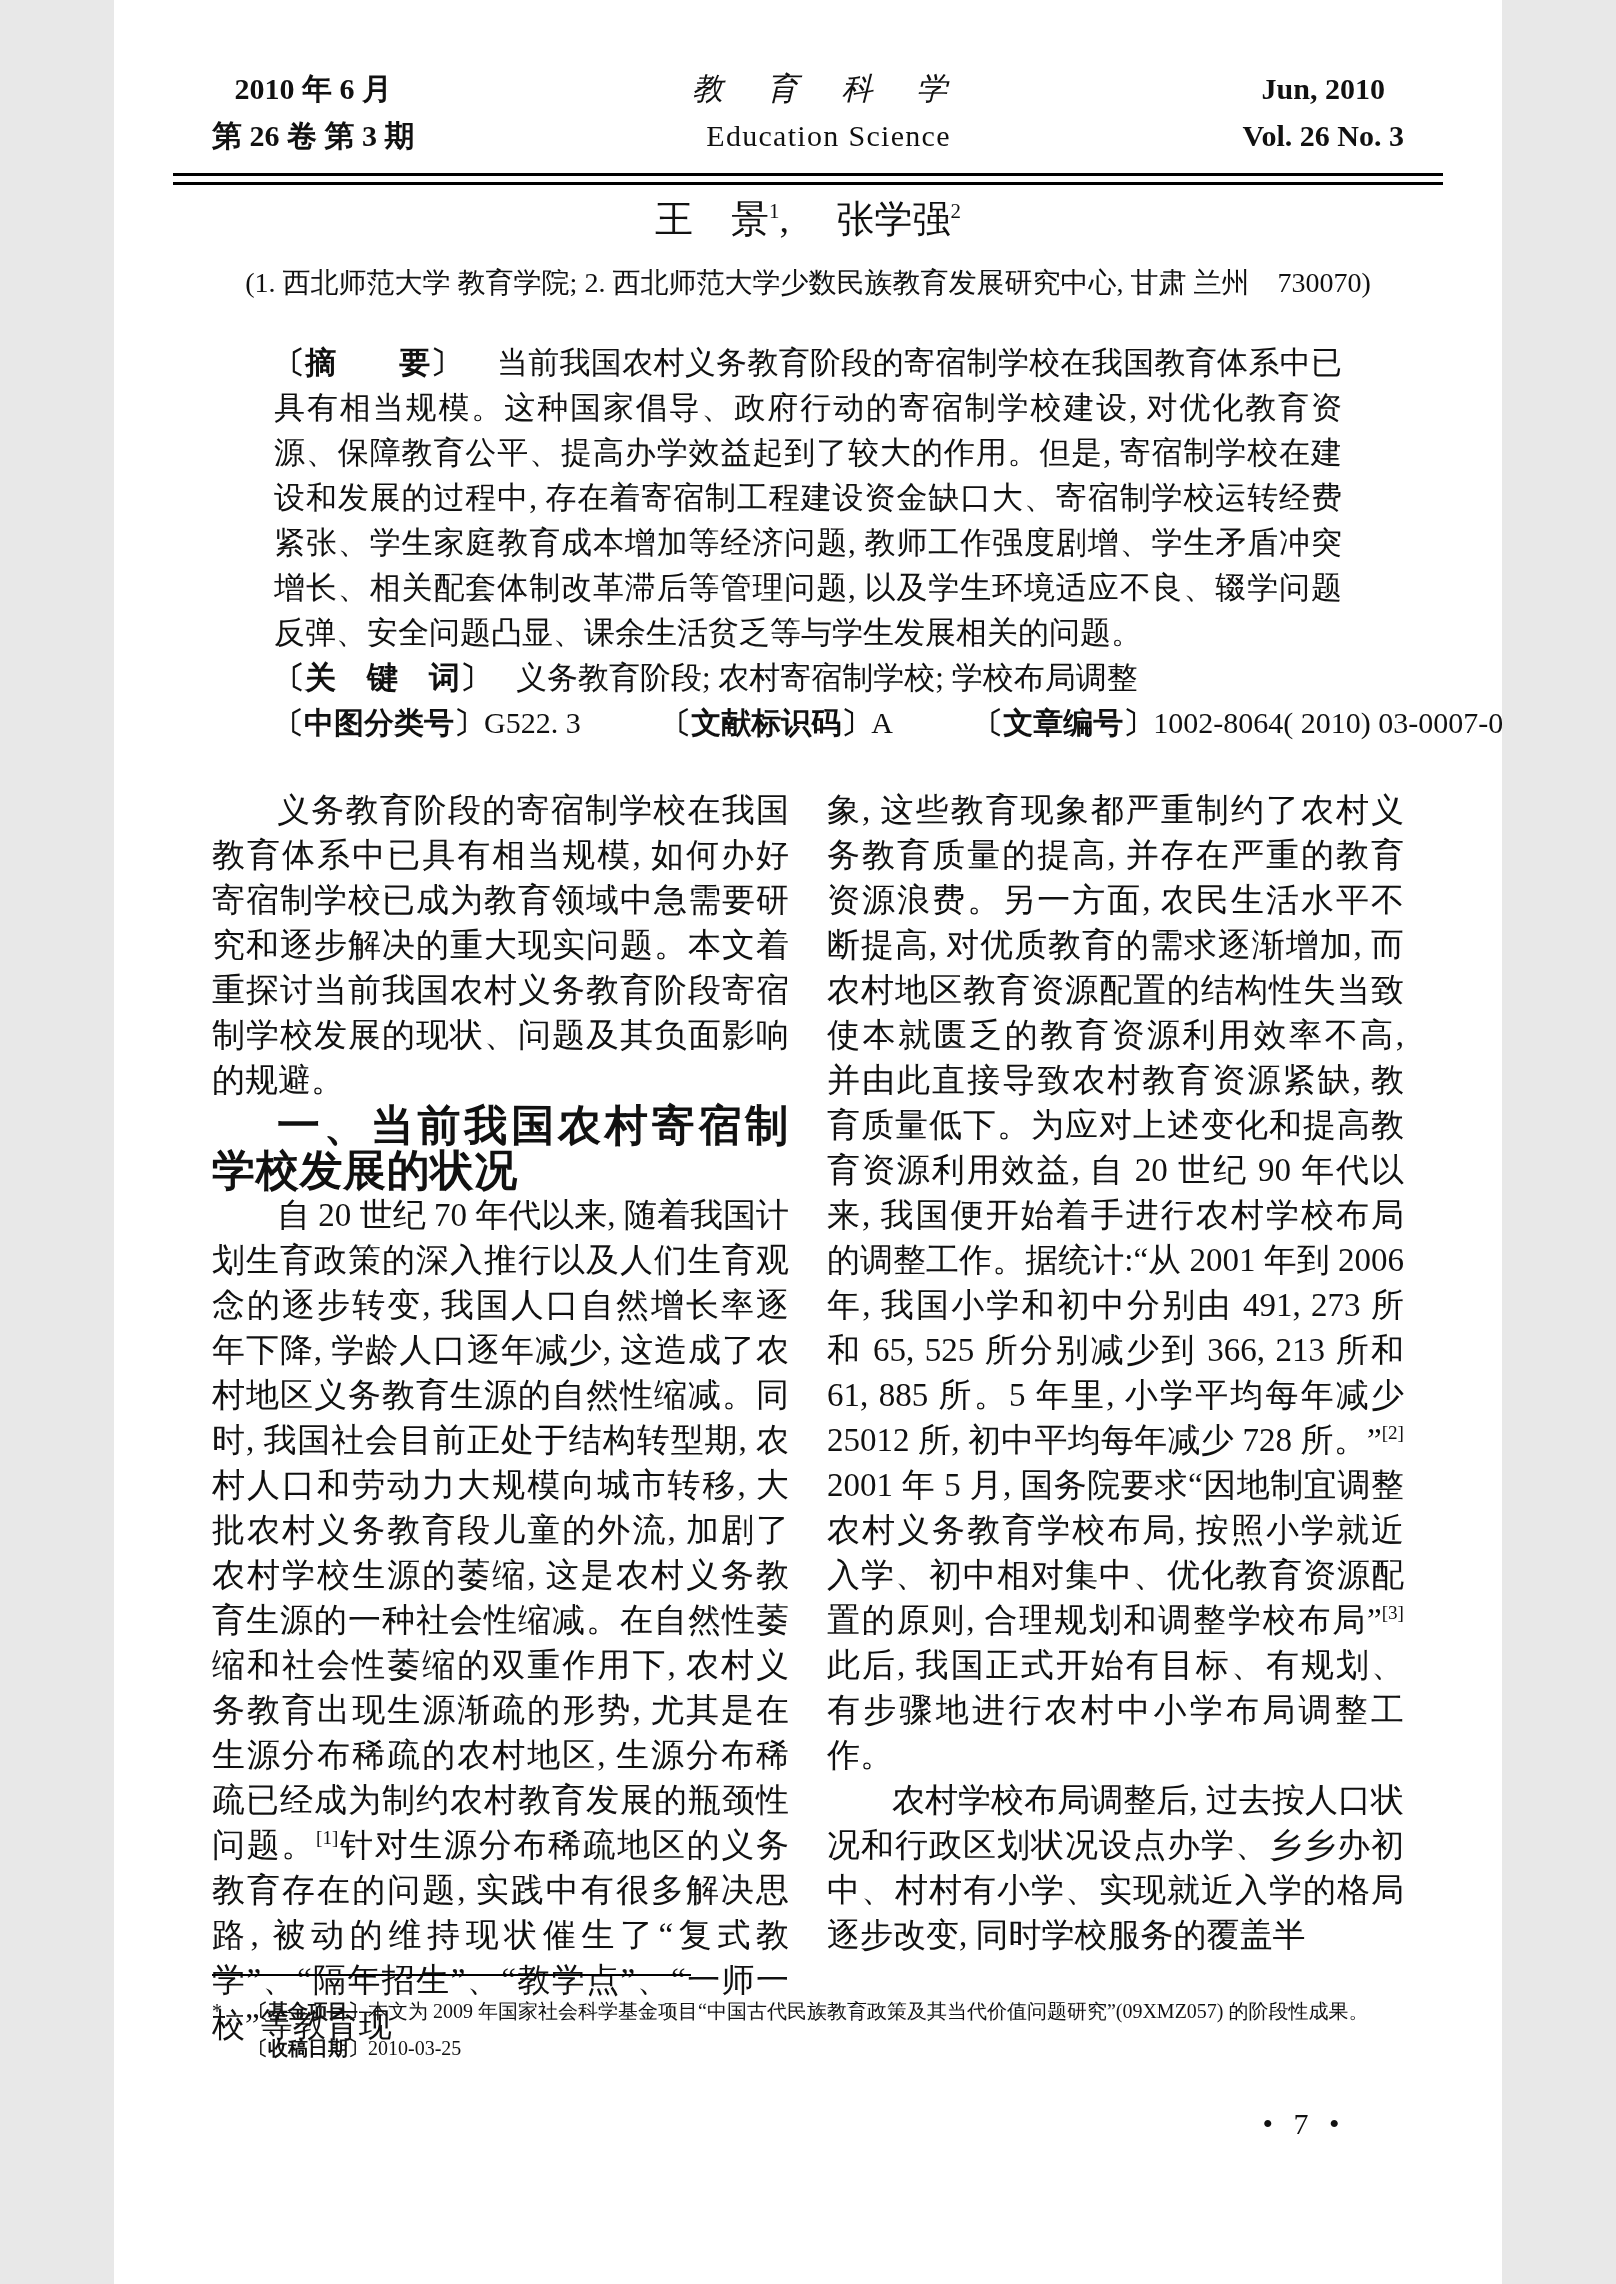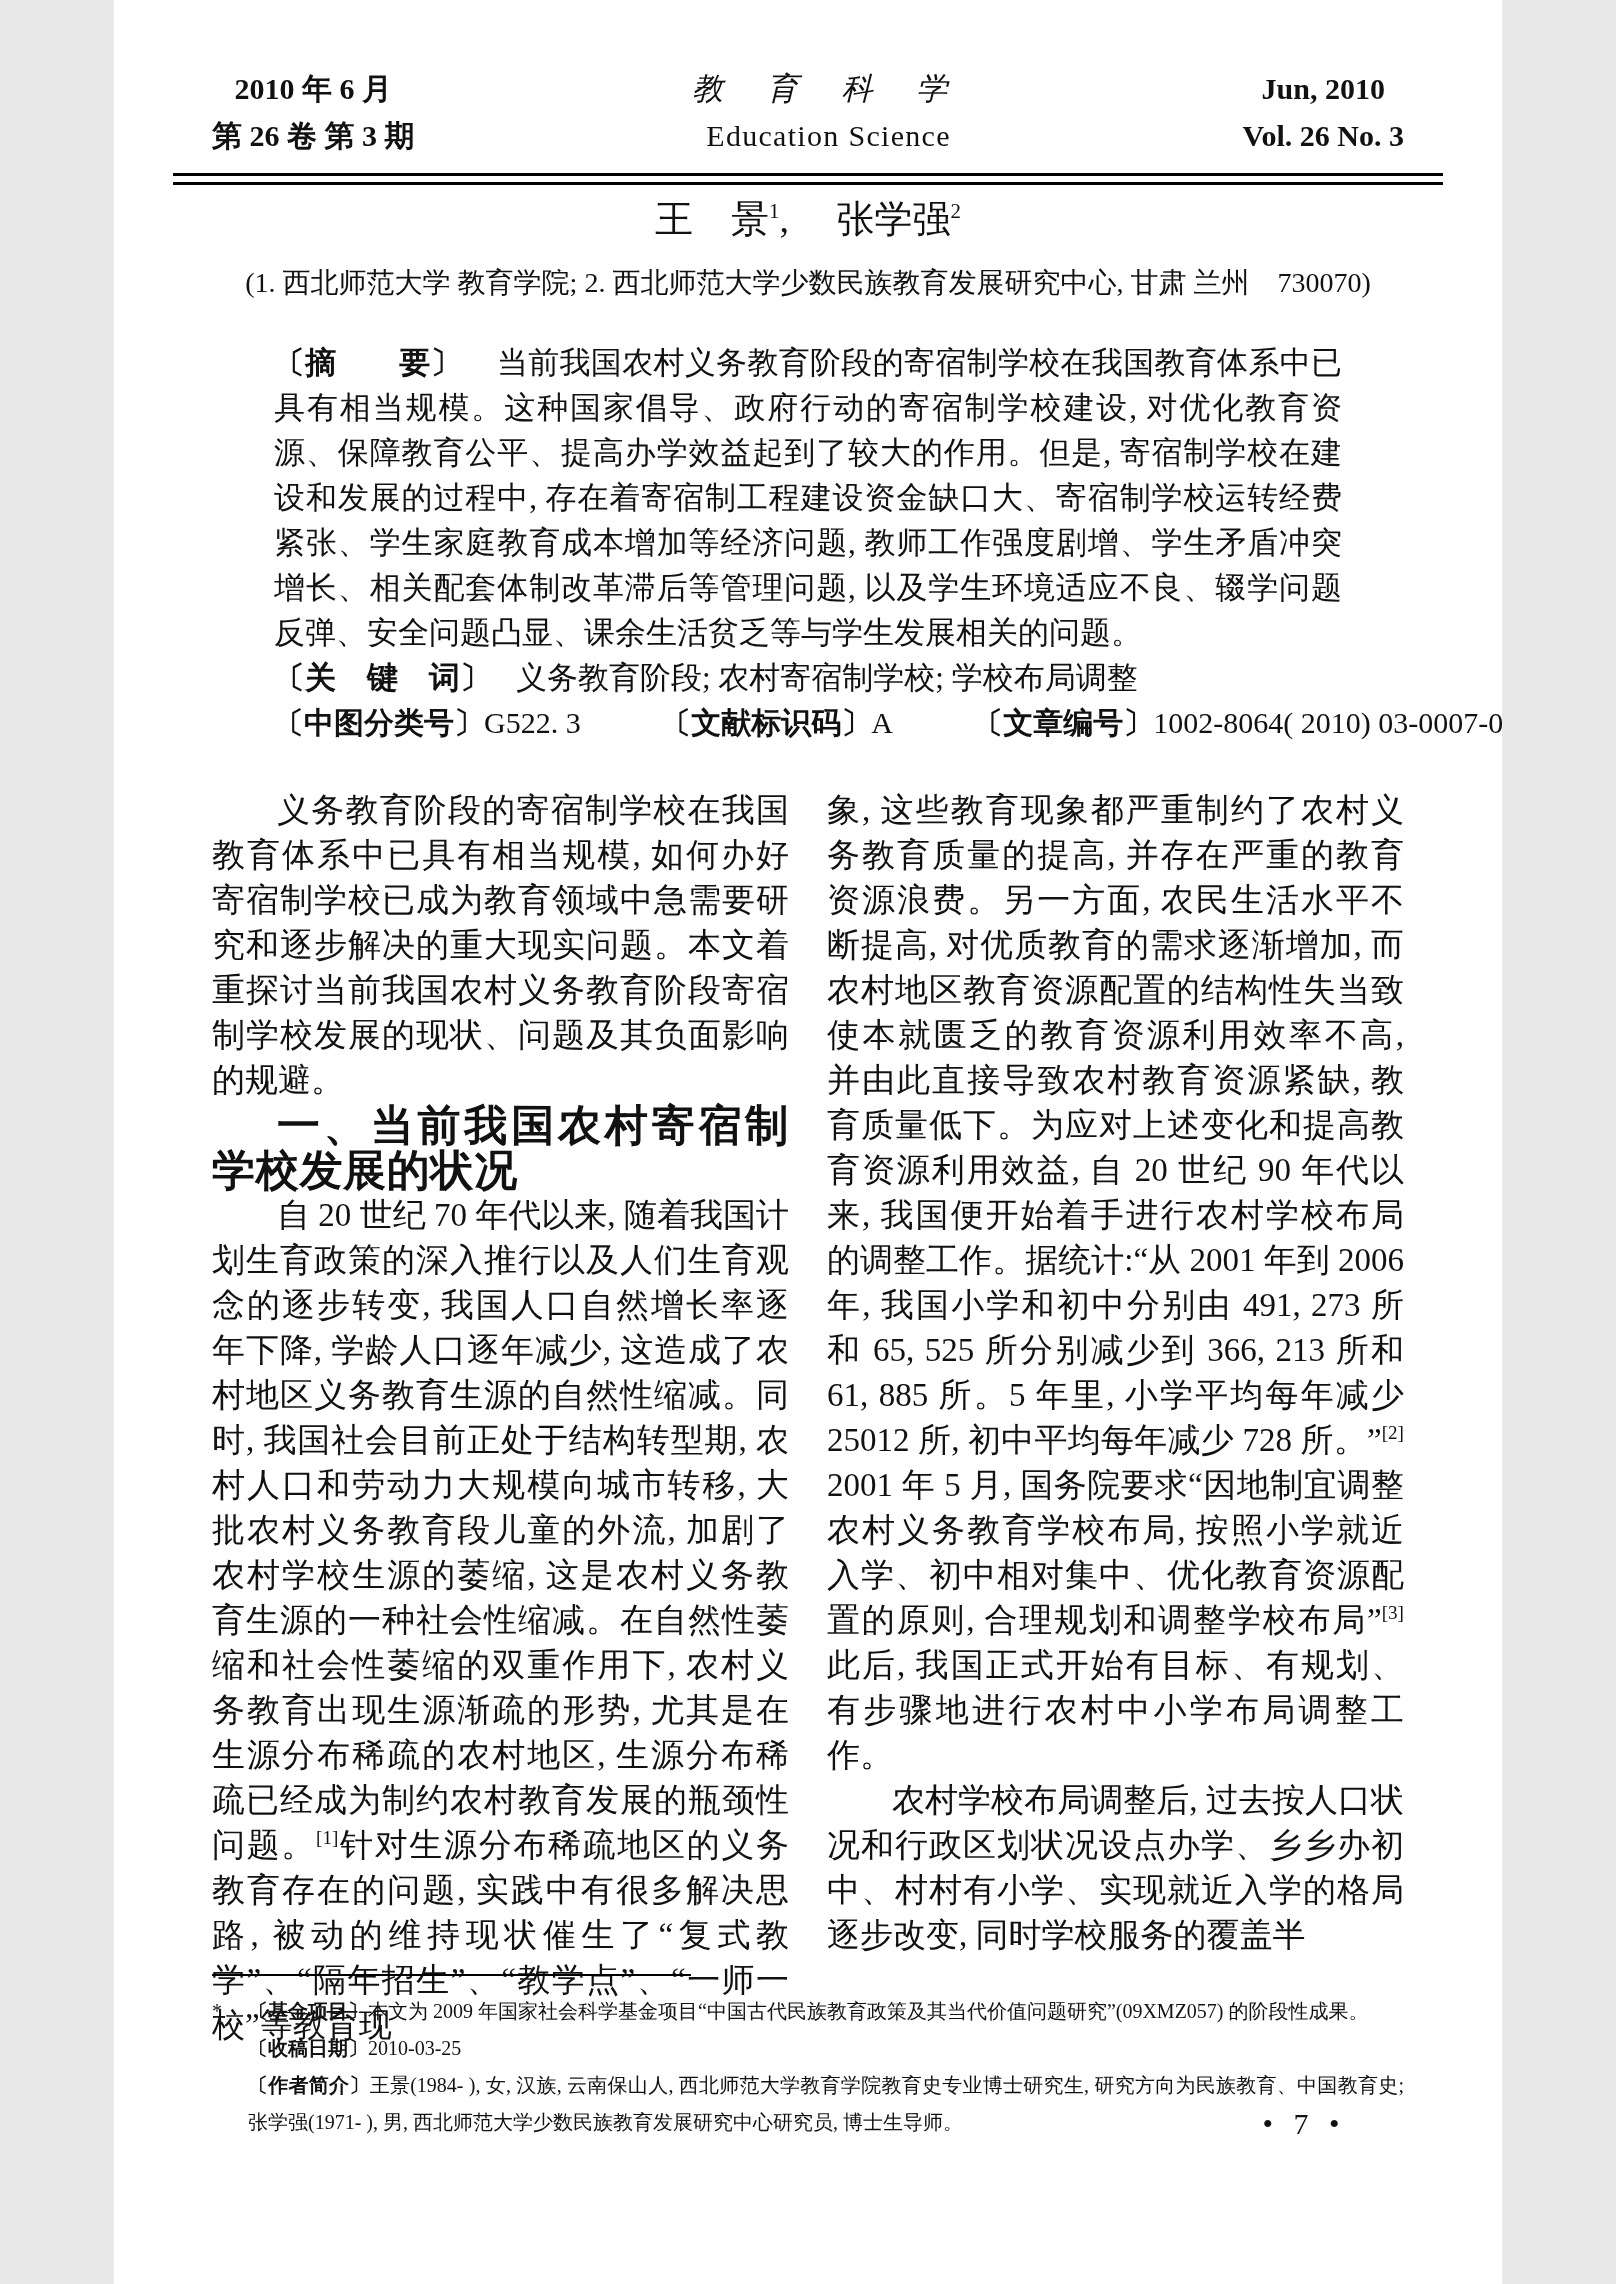--- a/index.html
+++ b/index.html
@@ -139,20 +139,19 @@
       <p>象, 这些教育现象都严重制约了农村义务教育质量的提高, 并存在严重的教育资源浪费。另一方面, 农民生活水平不断提高, 对优质教育的需求逐渐增加, 而农村地区教育资源配置的结构性失当致使本就匮乏的教育资源利用效率不高, 并由此直接导致农村教育资源紧缺, 教育质量低下。为应对上述变化和提高教育资源利用效益, 自 20 世纪 90 年代以来, 我国便开始着手进行农村学校布局的调整工作。据统计:“从 2001 年到 2006 年, 我国小学和初中分别由 491, 273 所和 65, 525 所分别减少到 366, 213 所和 61, 885 所。5 年里, 小学平均每年减少 25012 所, 初中平均每年减少 728 所。”<sup>[2]</sup> 2001 年 5 月, 国务院要求“因地制宜调整农村义务教育学校布局, 按照小学就近入学、初中相对集中、优化教育资源配置的原则, 合理规划和调整学校布局”<sup>[3]</sup> 此后, 我国正式开始有目标、有规划、有步骤地进行农村中小学布局调整工作。</p>
       <p class="indent">农村学校布局调整后, 过去按人口状况和行政区划状况设点办学、乡乡办初中、村村有小学、实现就近入学的格局逐步改变, 同时学校服务的覆盖半</p>
     </div>
   </div>
 
   <footer class="footnote">
     <div class="fn-rule"></div>
     <div class="fn-body">
       <div class="fn-fund"><span class="star">*</span><b class="hei">〔基金项目〕</b><span>本文为 2009 年国家社会科学基金项目“中国古代民族教育政策及其当代价值问题研究”(09XMZ057) 的阶段性成果。</span></div>
       <div><b class="hei">〔收稿日期〕</b><span>2010-03-25</span></div>
-      <div><b class="hei">〔作者简介〕</b><span>王景(1984-  ), 女, 汉族, 云南保山人, 西北师范大学教育学院教育史专业博士研究生, 研究方向为民族教育、中国教育史; 张学强(1971-  ), 男, 西北师范大学少数民族教育发展研究中心研究员, 博士生导师。</span></div>
     </div>
   </footer>
 
   <div class="page-number">• 7 •</div>
 
 </div>
 
 
 </body></html>

